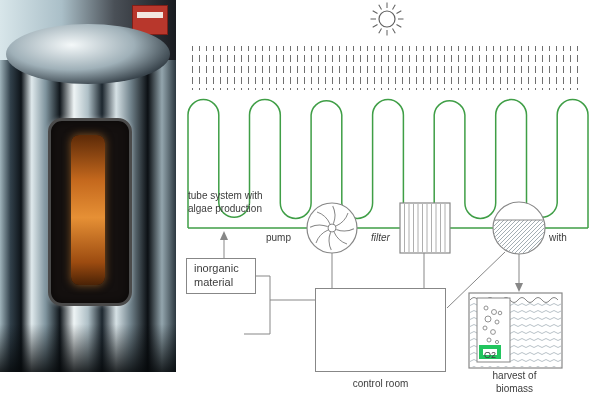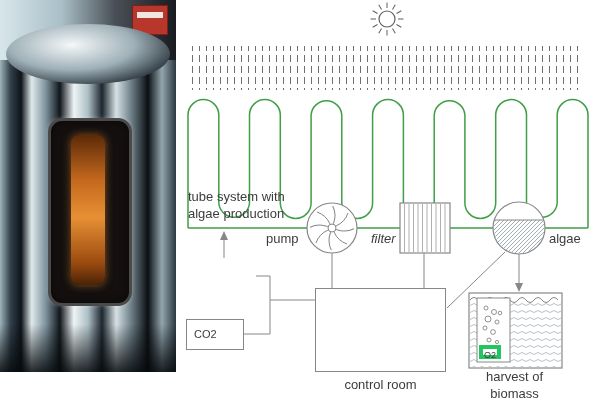--- a/index.html
+++ b/index.html
@@ -1,19 +1,19 @@
 <!DOCTYPE html>
 <html><head>
 <meta charset="utf-8">
 <style>
   html,body{margin:0;padding:0;background:#fff;}
   #stage{position:relative;width:600px;height:408px;background:#ffffff;overflow:hidden;
          font-family:"Liberation Sans", sans-serif;}
   svg#diag{position:absolute;left:0;top:0;z-index:1;}
-  .lbl{position:absolute;font-size:13px;line-height:1.3;color:#3c3c3c;white-space:pre-line;z-index:2;}
+  .lbl{position:absolute;font-size:10px;line-height:1.3;color:#3c3c3c;white-space:pre-line;z-index:2;}
   .box{position:absolute;border:1px solid #878787;background:#fff;z-index:2;display:flex;align-items:center;
        padding-left:7px;font-size:11px;line-height:1.25;color:#3c3c3c;white-space:pre-line;box-sizing:border-box;}
   #box-control{padding:0;}
   #lbl-control{left:315px;top:377px;width:131px;text-align:center;}
   #lbl-harvest{left:462px;top:369px;width:105px;text-align:center;}
   #lbl-o2{position:absolute;left:479px;top:345px;width:22px;height:14px;border:4px solid #22c55e;background:#fff;
           z-index:3;font-size:9px;text-align:center;line-height:12px;color:#3c3c3c;box-sizing:border-box;}
   #watermark{position:absolute;left:396px;top:334px;z-index:4;font-size:30px;font-weight:bold;letter-spacing:2px;
              opacity:.45;z-index:4;white-space:nowrap;}
   #watermark .wm-cross{color:#f08c1e;margin-right:2px;}
@@ -156,23 +156,24 @@
           <circle cx="489" cy="340" r="2"></circle>
         <circle cx="497" cy="342" r="1.6"></circle>
       </g>
     </g>
   </svg>
 
   <div class="lbl" style="left:188px;top:189px;">tube system with
 algae production</div>
   <div class="lbl" style="left:266px;top:231px;">pump</div>
   <div class="lbl" style="left:371px;top:231px;font-style:italic;">filter</div>
-  <div class="lbl" style="left:549px;top:231px;">algae</div>
+  <div class="lbl" style="left:549px;top:231px;">with</div>
 
-  <div class="box" id="box-co2" style="left:186px;top:319px;width:58px;height:31px;">CO2</div>
+  <div class="box" id="box-inorganic" style="left:186px;top:258px;width:70px;height:36px;">inorganic
+material</div>
   <div class="box" id="box-control" style="left:315px;top:288px;width:131px;height:84px;"></div>
 
   <div class="lbl" id="lbl-harvest">harvest of
 biomass</div>
   <div class="lbl" id="lbl-control">control room</div>
   <div id="lbl-o2">O2</div>
 
 
   <div id="photo">
     <div class="lab-top"></div>

